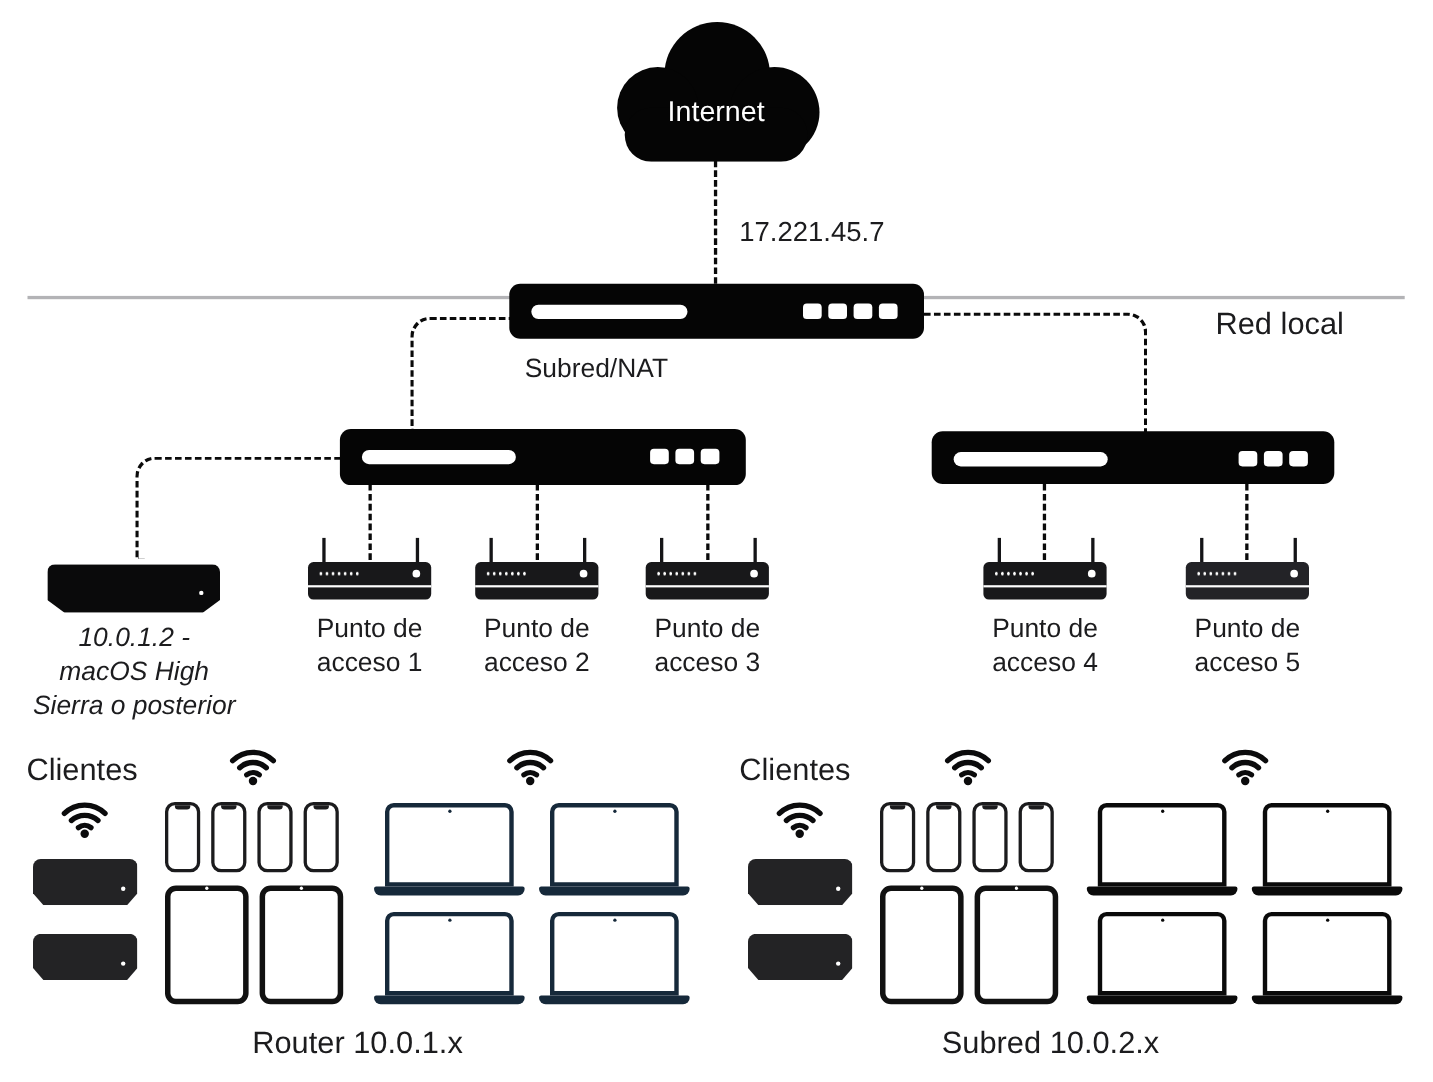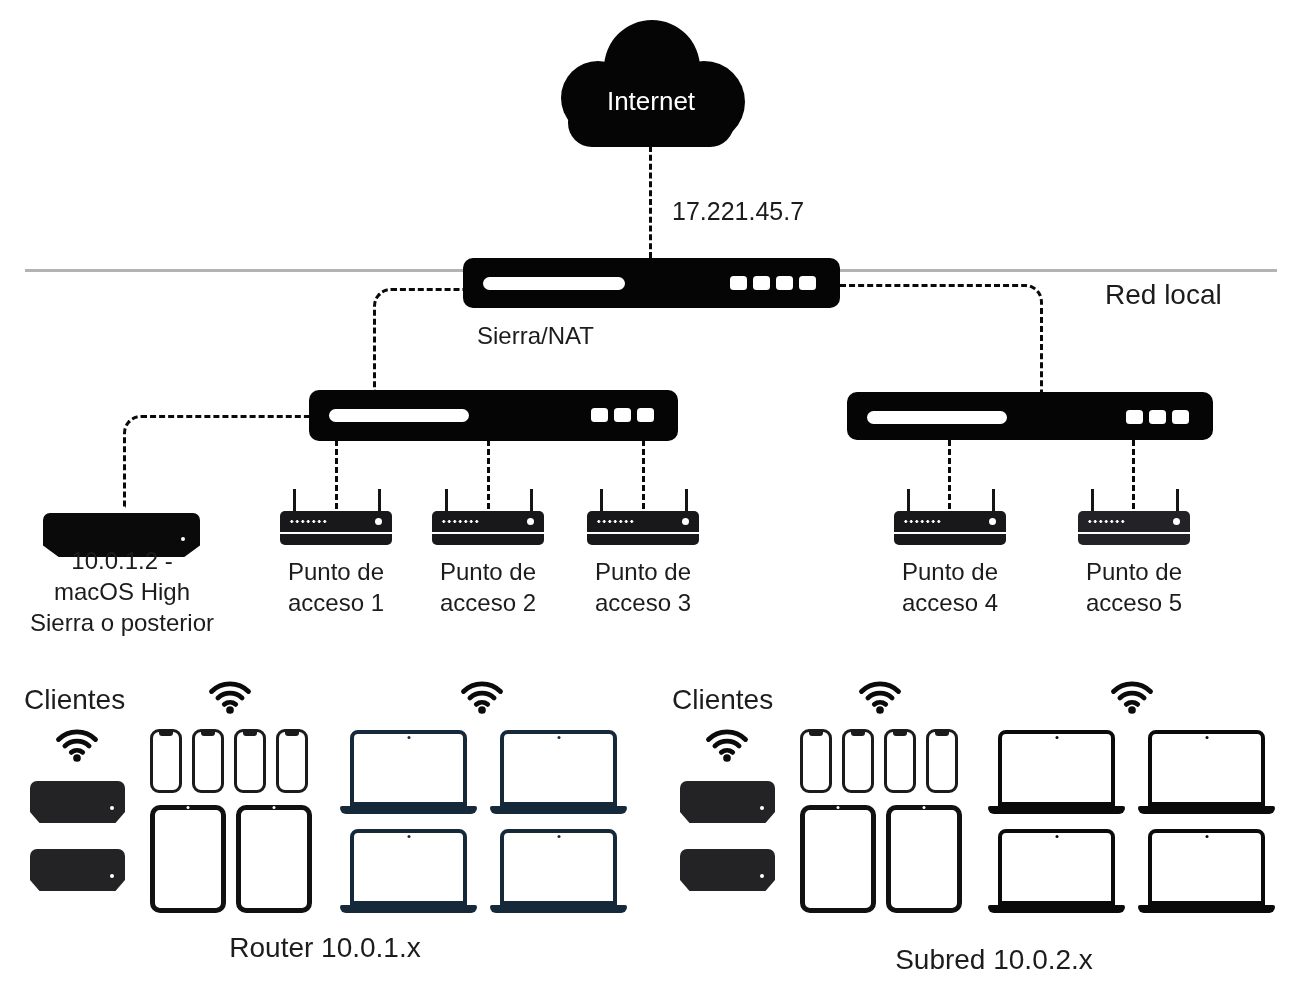--- a/index.html
+++ b/index.html
@@ -107,41 +107,41 @@
 
 <div class="rack" style="left:463px;top:258px;width:377px;height:50px;">
   <div class="slot" style="width:142px;"></div>
   <div class="ports">
     <div class="port"></div>
       <div class="port"></div>
       <div class="port"></div>
       <div class="port"></div>
   </div>
 </div>
-<div class="lbl" style="left:477px;top:320px;width:377px;">Sierra/NAT</div>
+<div class="lbl" style="left:477px;top:320px;width:377px;">Subred/NAT</div>
 
 <div class="rack" style="left:309px;top:390px;width:369px;height:51px;">
   <div class="slot" style="width:140px;"></div>
   <div class="ports">
     <div class="port"></div>
       <div class="port"></div>
       <div class="port"></div>
   </div>
 </div>
 <div class="rack" style="left:847px;top:392px;width:366px;height:48px;">
   <div class="slot" style="width:140px;"></div>
   <div class="ports">
     <div class="port"></div>
       <div class="port"></div>
       <div class="port"></div>
   </div>
 </div>
 
 <div class="macmini server-mini" style="left:43px;top:513px;"></div>
-<div class="lbl center" style="left:12px;top:545px;width:220px;">10.0.1.2 -
+<div class="lbl center" style="left:12px;top:564px;width:220px;font-style:italic;">10.0.1.2 -
 macOS High
 Sierra o posterior</div>
 
 <div class="ap" style="left:280px;">
   <i class="ant a1"></i>
     <i class="ant a2"></i>
   <div class="ap-body">
     <span class="ap-dots"></span>
     <span class="ap-led"></span>
     <span class="ap-sep"></span>
@@ -284,13 +284,13 @@
   </div>
 <div class="laptop blk" style="left:988px;top:829px;">
     <div class="lap-screen"></div>
     <div class="lap-base"></div>
   </div>
 <div class="laptop blk" style="left:1138px;top:829px;">
     <div class="lap-screen"></div>
     <div class="lap-base"></div>
   </div>
 
-<div class="lbl big center" style="left:844px;top:932px;width:300px;margin-top:12px;">Subred 10.0.2.x</div>
+<div class="lbl big center" style="left:805px;top:932px;width:300px;">Subred 10.0.2.x</div>
 
 </body></html>

